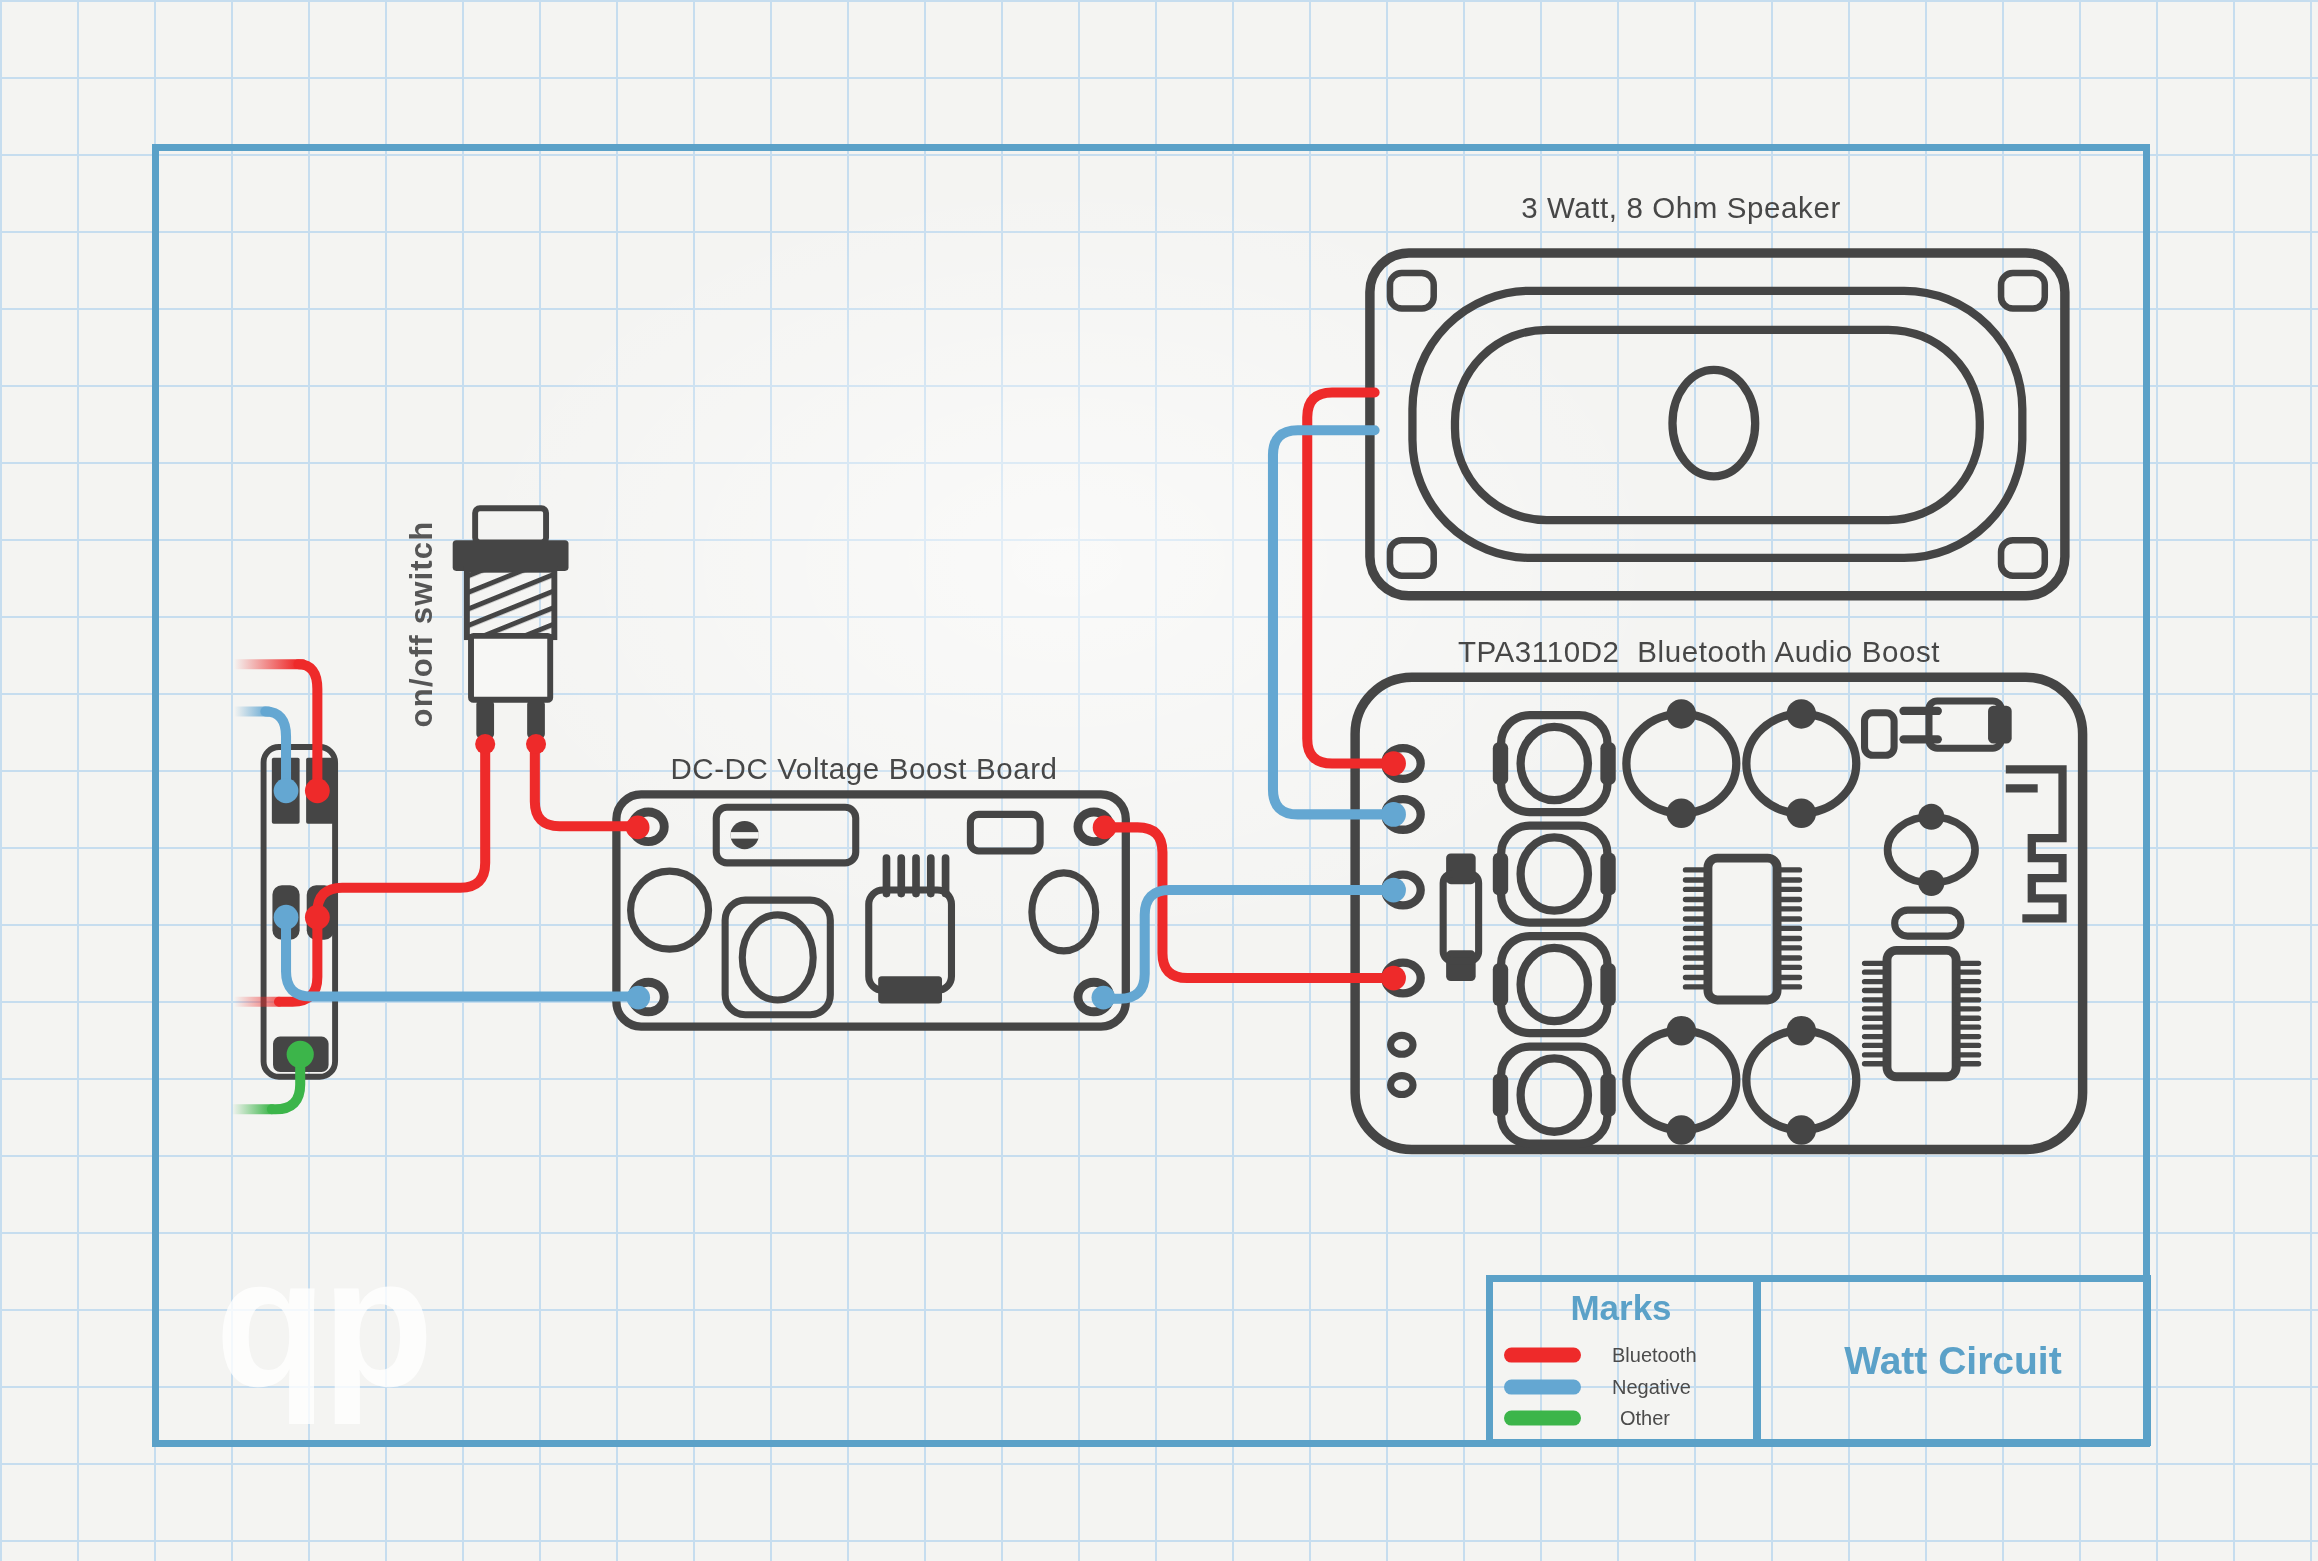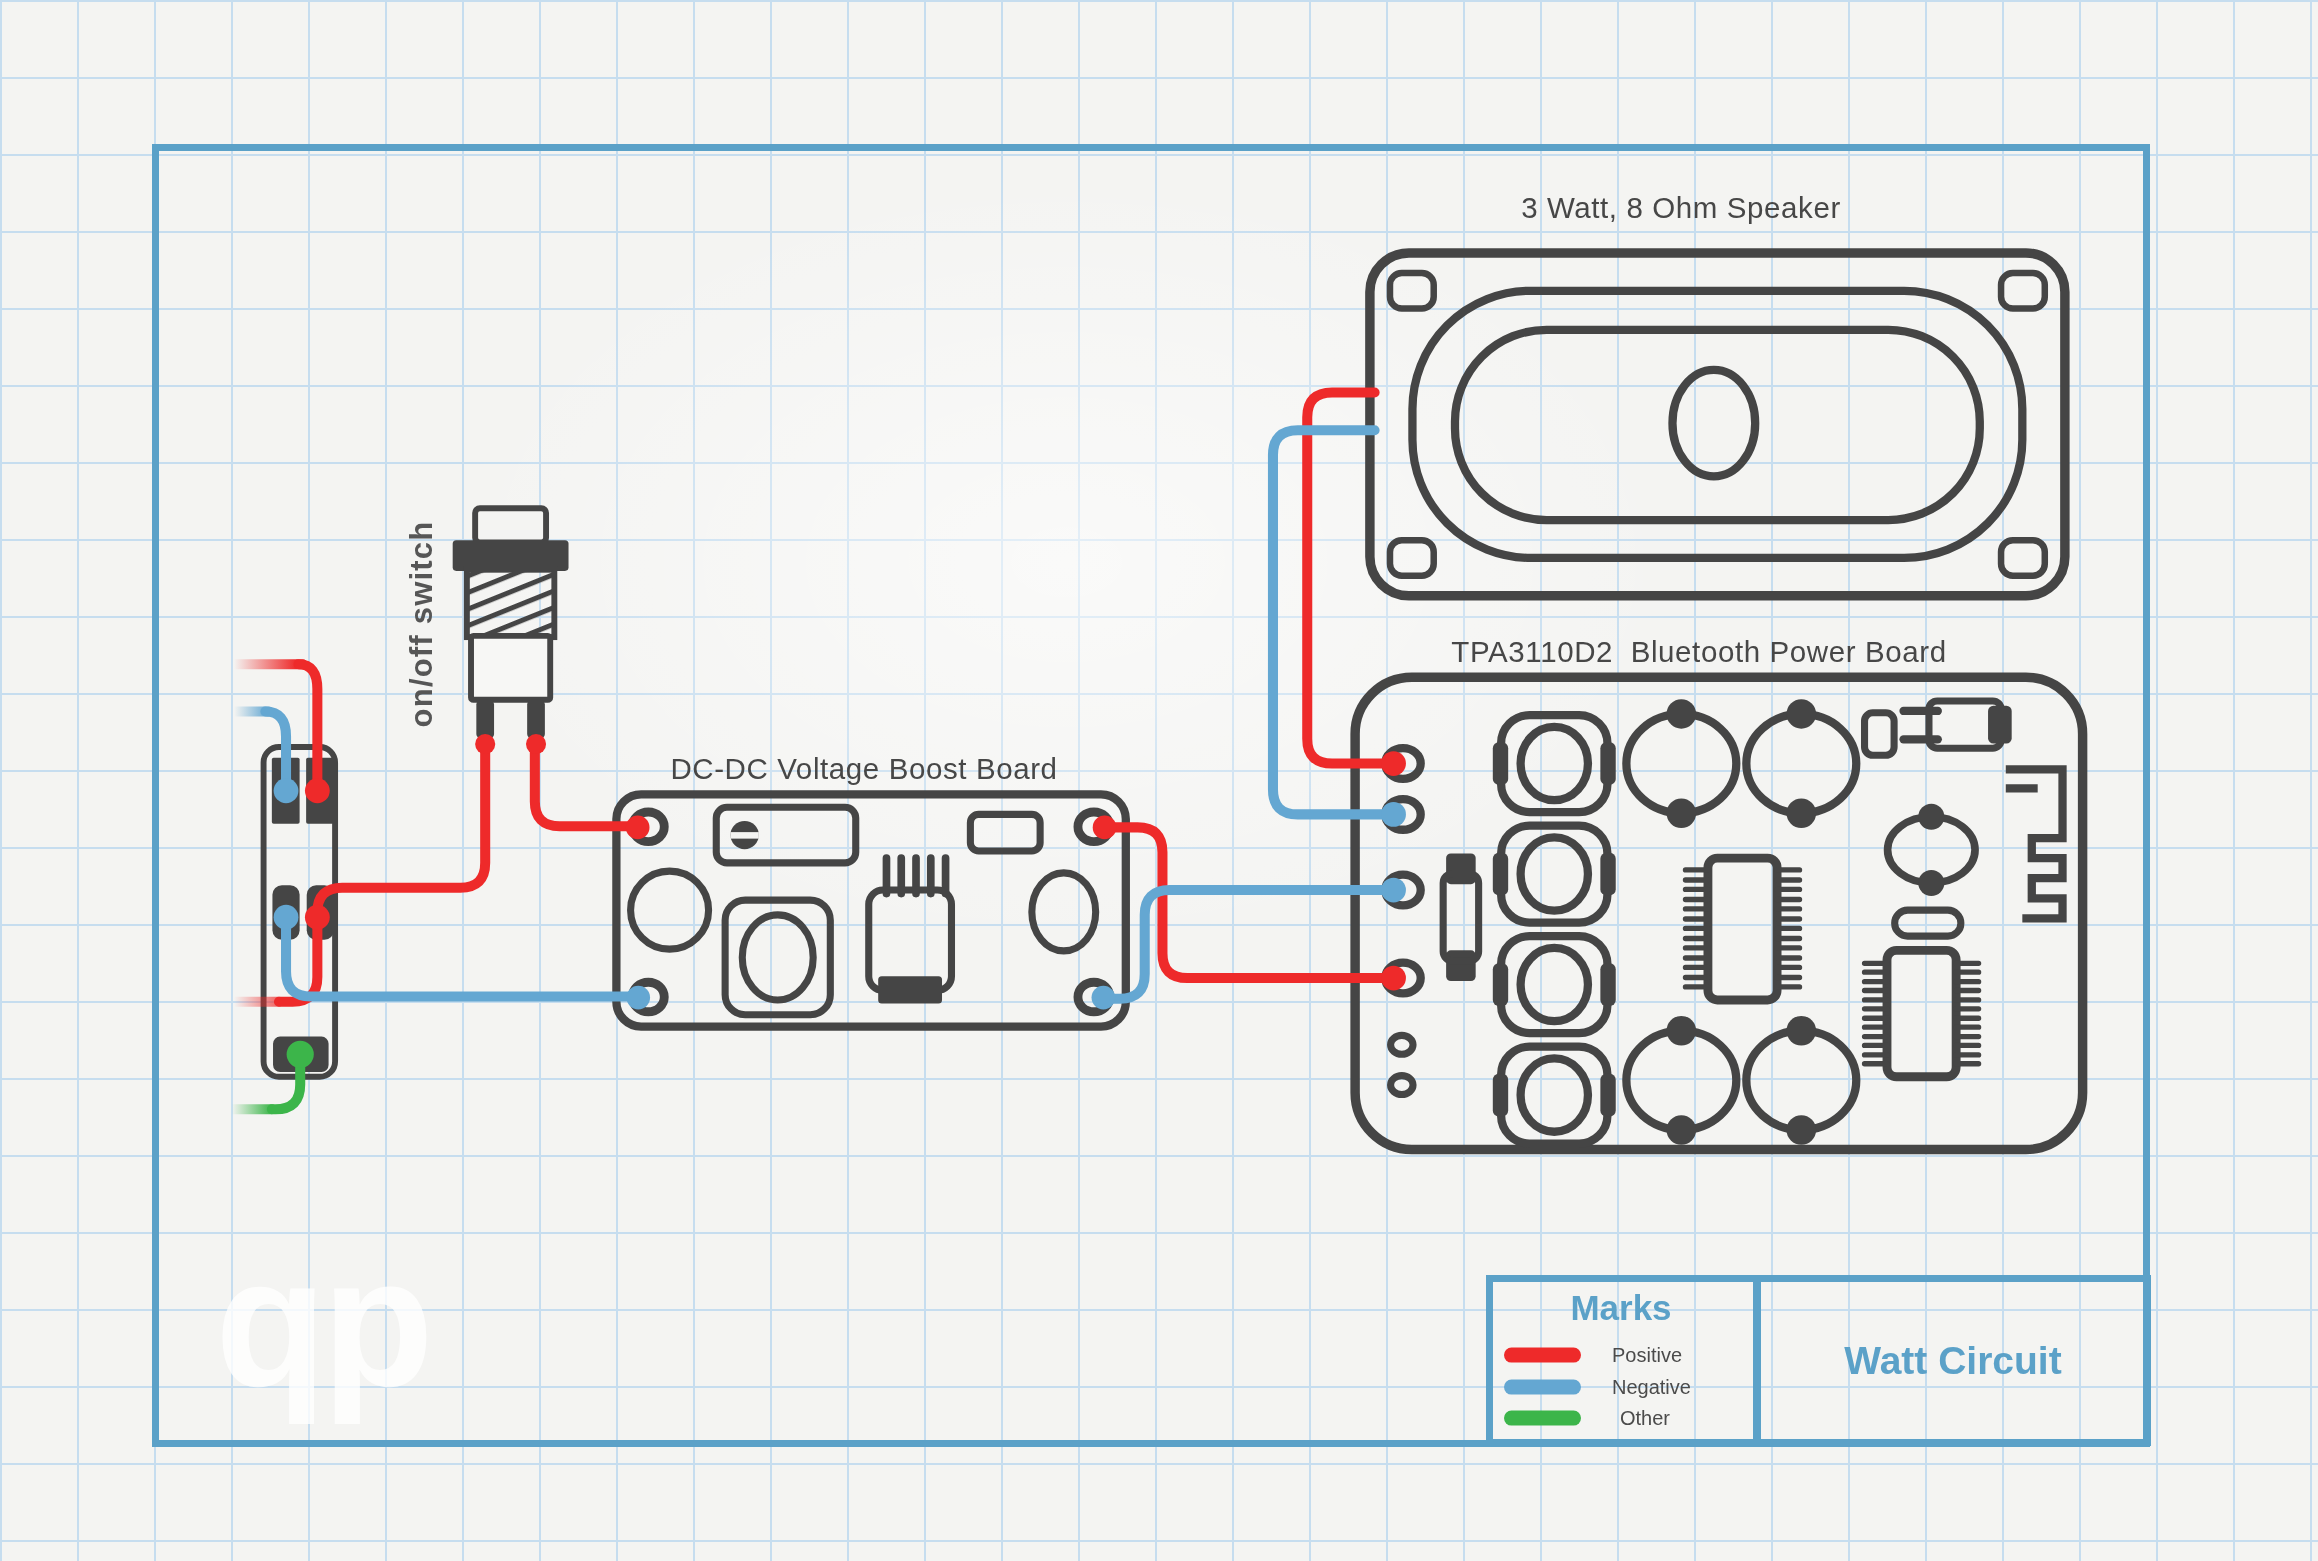--- a/index.html
+++ b/index.html
@@ -273,30 +273,30 @@
       <circle cx="1869" cy="1400" r="20" fill="#ee2a2a"></circle>
       <circle cx="1867" cy="1688" r="20" fill="#64a7d2"></circle>
       <circle cx="2358" cy="1292" r="21" fill="#ee2a2a"></circle>
       <circle cx="2358" cy="1378" r="21" fill="#64a7d2"></circle>
       <circle cx="2358" cy="1506" r="21" fill="#64a7d2"></circle>
       <circle cx="2358" cy="1655" r="21" fill="#ee2a2a"></circle>
     </g>
   </svg>
 
   <div class="board-title" style="left:1681px;top:208px;">3 Watt, 8 Ohm Speaker</div>
-  <div class="board-title" style="left:1699px;top:652px;">TPA3110D2  Bluetooth Power Board</div>
+  <div class="board-title" style="left:1699px;top:652px;">TPA3110D2  Bluetooth Audio Boost</div>
   <div class="board-title" style="left:864px;top:769px;">DC-DC Voltage Boost Board</div>
   <div class="switch-label" style="left:422px;top:624px;">on/off switch</div>
 
   <div class="legend-box"></div>
   <div class="legend-divider"></div>
   <div class="legend-title">Marks</div>
 
   <div class="legend-swatch sw-positive" style="top:1355px;"></div>
-  <div class="legend-row-label" style="left:1612px;top:1355px;">Positive</div>
+  <div class="legend-row-label" style="left:1612px;top:1355px;">Bluetooth</div>
 
   <div class="legend-swatch sw-negative" style="top:1387px;"></div>
   <div class="legend-row-label" style="left:1612px;top:1387px;">Negative</div>
 
   <div class="legend-swatch sw-other" style="top:1418px;"></div>
   <div class="legend-row-label" style="left:1612px;top:1418px;margin-left:8px;">Other</div>
 
   <div class="project-title">Watt Circuit</div>
 
 </div>

